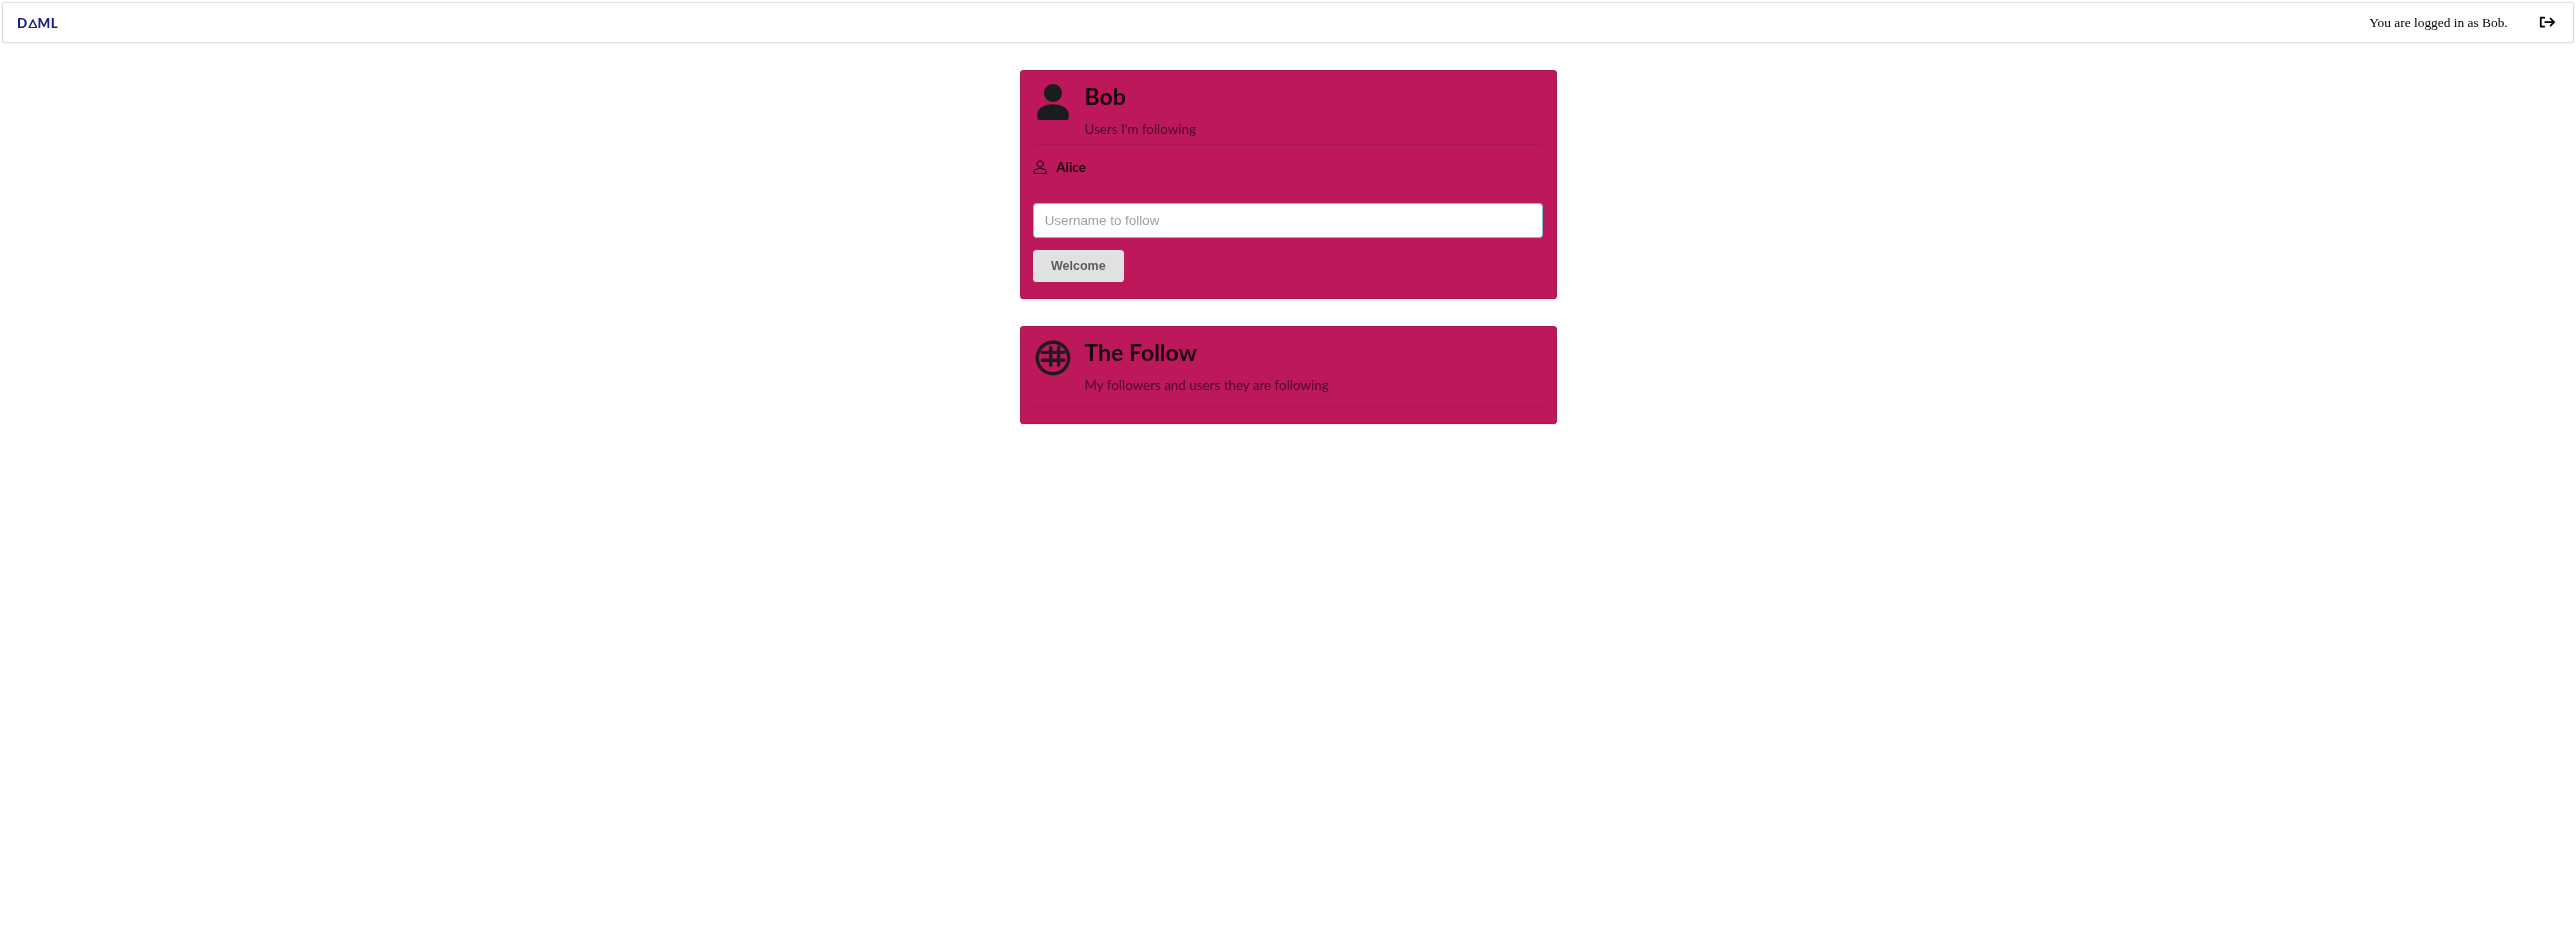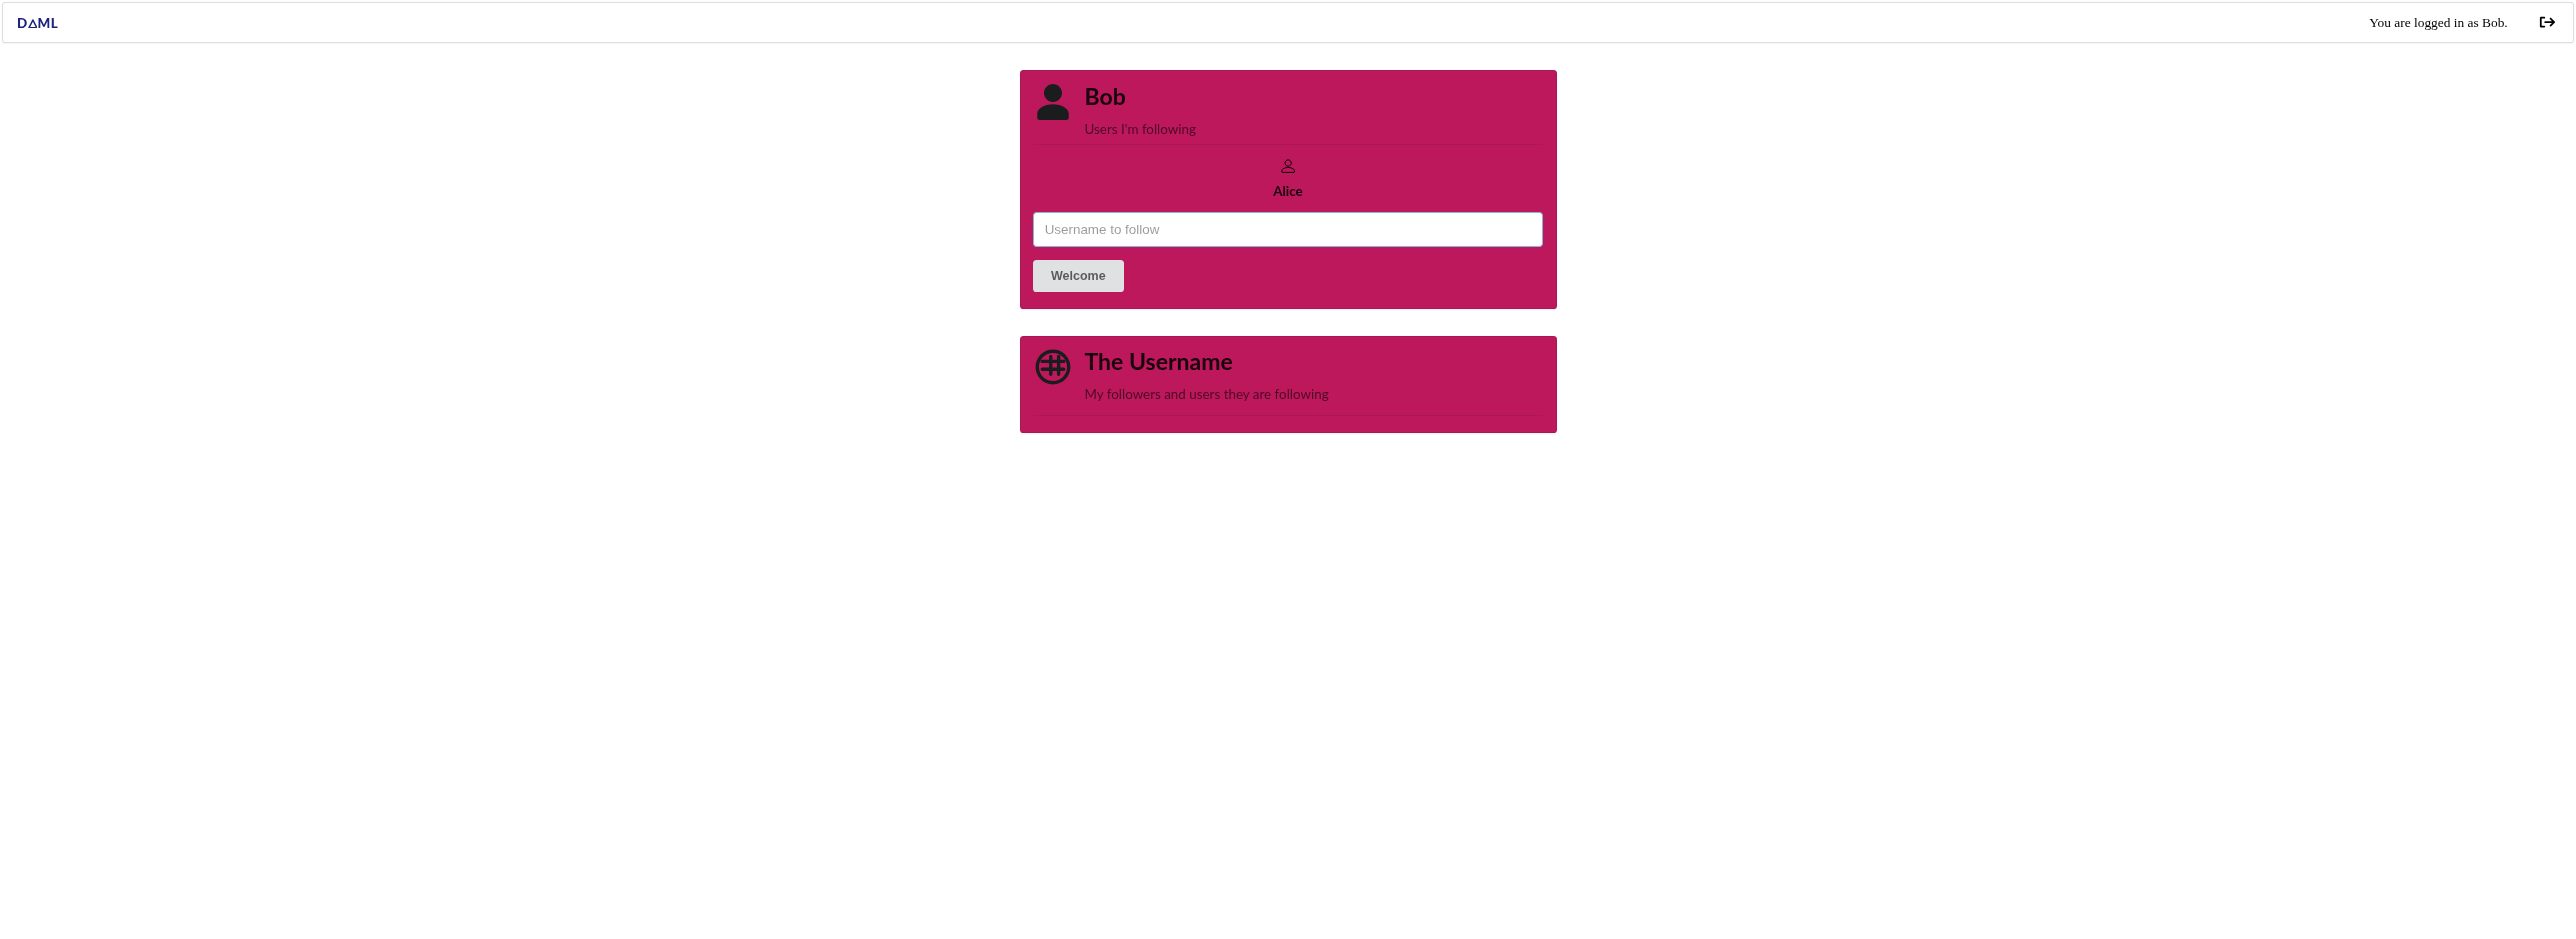--- a/index.html
+++ b/index.html
@@ -108,28 +108,27 @@
     .follow-list {
       list-style: none;
     }
     .follow-list li {
       display: flex;
       align-items: center;
       gap: 9px;
       padding: 5.4px 0;
       font-weight: 700;
       font-size: 13.4px;
-      flex-direction: column;
     }
     .follow-list li svg {
       flex-shrink: 0;
     }
     .username-input {
       width: 100%;
-      margin-top: 8px;
+      margin-top: 22px;
       padding: 9px 10.7px;
       font-size: 13.4px;
       border: 0.9px solid #85b7d9;
       border-radius: 3.6px;
       outline: none;
       color: rgba(0,0,0,0.87);
       background: #fff;
     }
     .username-input::placeholder {
       color: rgba(0,0,0,0.4);
@@ -203,20 +202,20 @@
   </div>
 
   <div class="card">
     <div class="card-header" style="border-bottom:none;margin-bottom:0;padding-bottom:5.4px;">
       <span class="icon-wrap">
         <svg width="36" height="36" viewBox="0 0 496 512">
           <path fill="#1b1c1d" d="M248 8C111 8 0 119 0 256s111 248 248 248 248-111 248-248S385 8 248 8zm0 448c-110.5 0-200-89.5-200-200S137.5 56 248 56s200 89.5 200 200-89.5 200-200 200zm-32-376c-13.3 0-24 10.7-24 24v48H96c-13.3 0-24 10.7-24 24s10.7 24 24 24h96v64H96c-13.3 0-24 10.7-24 24s10.7 24 24 24h96v48c0 13.3 10.7 24 24 24s24-10.7 24-24v-48h64v48c0 13.3 10.7 24 24 24s24-10.7 24-24v-48h48c13.3 0 24-10.7 24-24s-10.7-24-24-24h-48v-64h48c13.3 0 24-10.7 24-24s-10.7-24-24-24h-48v-48c0-13.3-10.7-24-24-24s-24 10.7-24 24v48h-64v-48c0-13.3-10.7-24-24-24zm24 120h64v64h-64v-64z"></path>
         </svg>
       </span>
       <div>
-        <div class="card-header-title">The Username</div>
+        <div class="card-header-title">The Follow</div>
         <div class="card-header-sub">My followers and users they are following</div>
       </div>
     </div>
     <div class="network-divider"></div>
   </div>
 </div>
 
 
 </body></html>

